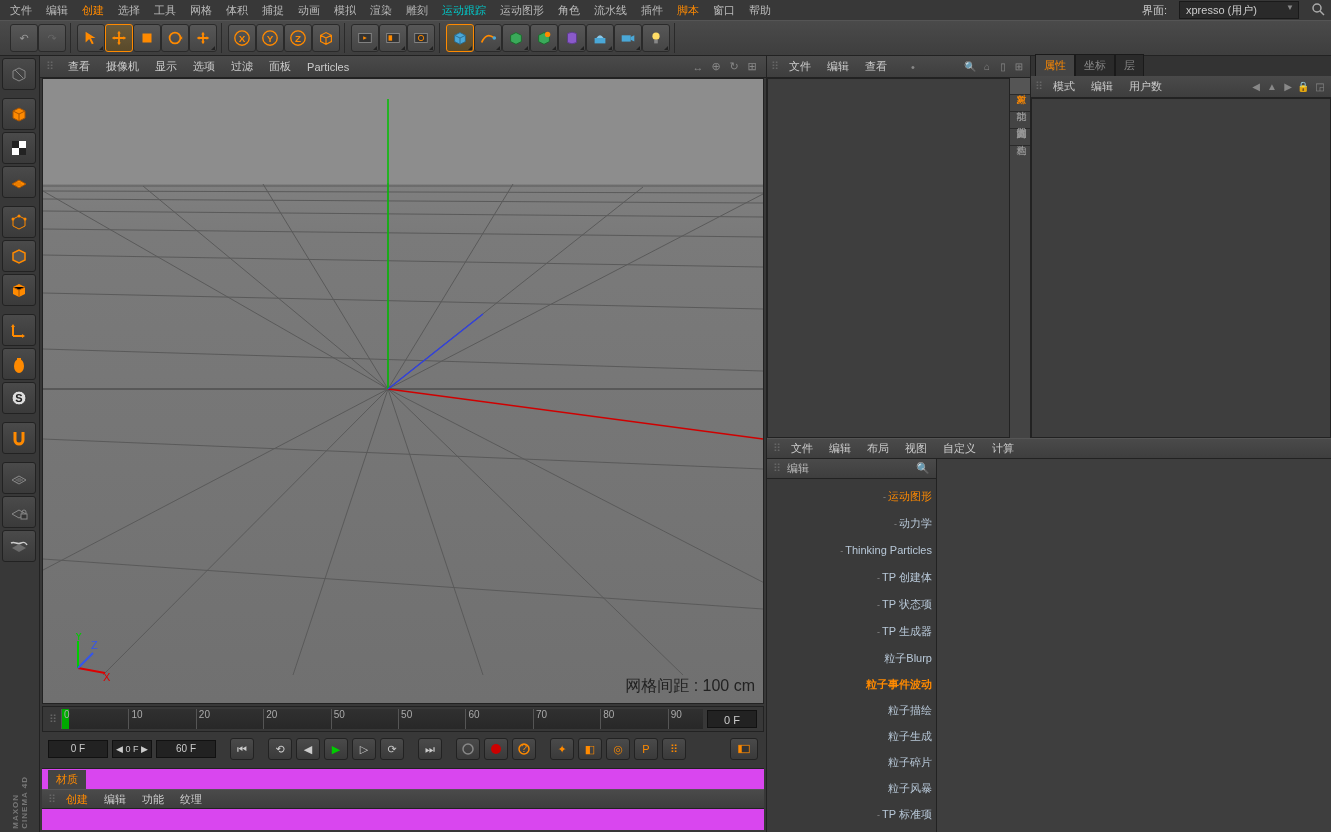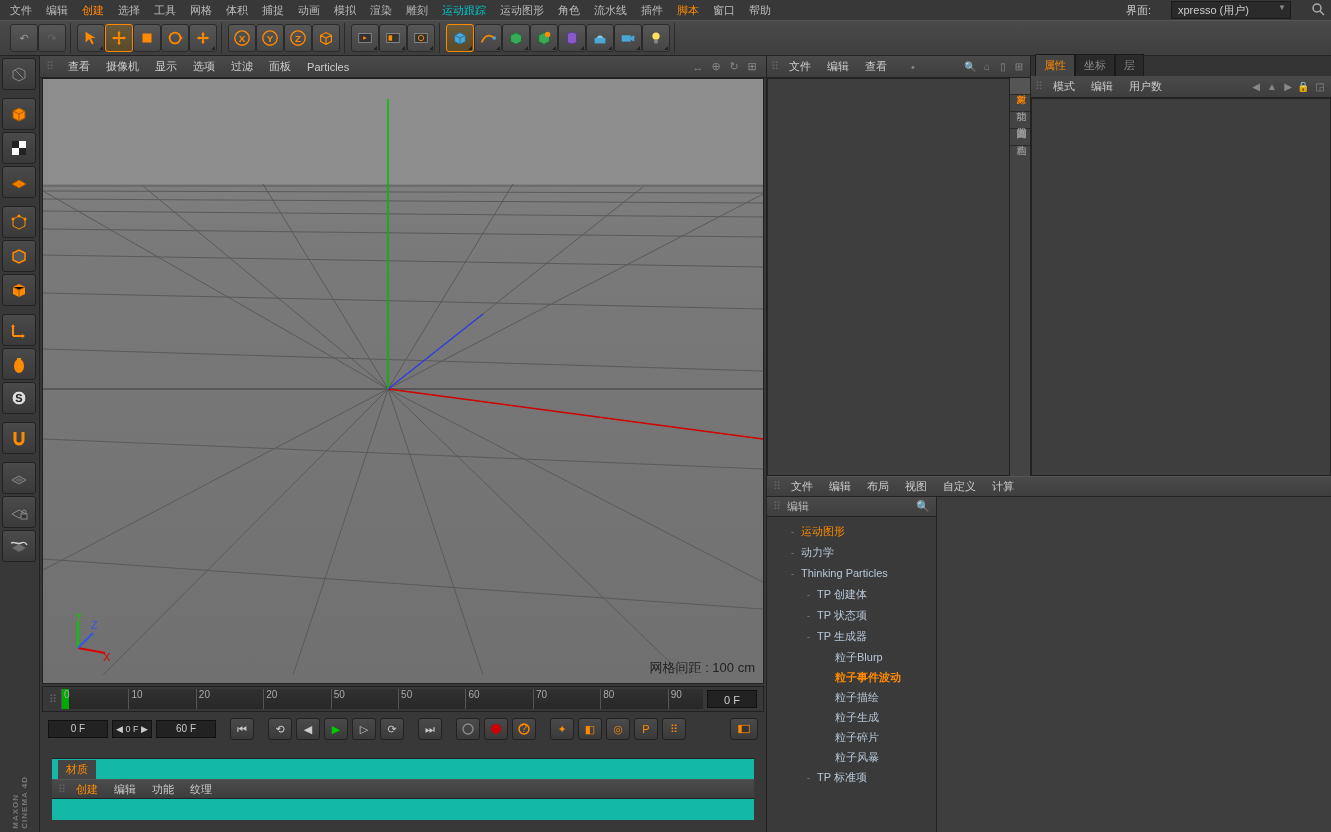--- a/index.html
+++ b/index.html
@@ -3,21 +3,21 @@
 <meta charset="utf-8">
 <style>
 * { margin:0; padding:0; box-sizing:border-box; font-family:"Microsoft YaHei",Arial,sans-serif; font-size:11px; user-select:none; }
 body { background:#383838; color:#bababa; width:1331px; height:832px; overflow:hidden; position:relative; }
 
 
 .menubar { height:20px; background:#383838; display:flex; align-items:center; padding:0 4px; gap:2px; }
 .menubar .mi { padding:2px 6px; cursor:pointer; }
 .menubar .mi.hl { color:#ff8a00; }
 .menubar .mi.teal { color:#00c8c8; }
-.menubar-right { margin-left:auto; display:flex; align-items:center; gap:20px; }
+.menubar-right { margin-left:auto; display:flex; align-items:center; gap:12px; }
 .layout-label { color:#ccc; }
 .layout-dd { background:#2a2a2a; border:1px solid #1a1a1a; color:#ccc; padding:1px 18px 1px 6px; width:120px; height:18px; position:relative; }
 .layout-dd::after { content:"▼"; position:absolute; right:4px; top:1px; font-size:8px; color:#888; }
 .search-ic { width:16px; height:16px; color:#aaa; display:flex; align-items:center; justify-content:center; }
 
 
 .toolbar { height:36px; background:linear-gradient(#4a4a4a,#3e3e3e); border-top:1px solid #555; border-bottom:1px solid #222; display:flex; align-items:center; padding:0 6px; gap:2px; }
 .tb-grp { display:flex; gap:0px; padding:0 4px; border-right:1px solid #2a2a2a; height:30px; align-items:center; }
 .tb-btn { width:28px; height:28px; background:linear-gradient(#575757,#454545); border:1px solid #2a2a2a; border-radius:3px; display:flex; align-items:center; justify-content:center; cursor:pointer; color:#ff8a00; font-size:14px; position:relative; }
 .tb-btn.active { background:linear-gradient(#6a5a3a,#5a4a2a); border-color:#ff8a00; }
@@ -38,41 +38,41 @@
 .vp-menubar { height:22px; background:linear-gradient(#4a4a4a,#3e3e3e); display:flex; align-items:center; gap:4px; padding:0 6px; border-bottom:1px solid #222; }
 .vp-menubar .grip { color:#666; margin-right:4px; }
 .vp-menubar .mi { padding:2px 6px; cursor:pointer; color:#ccc; }
 .vp-menubar .right-ic { margin-left:auto; display:flex; gap:2px; }
 .vp-menubar .ic { width:16px; height:16px; color:#888; cursor:pointer; display:flex; align-items:center; justify-content:center;}
 
 .viewport { flex:1; position:relative; background:linear-gradient(#8b8b8b 0%, #7a7a7a 25%, #707070 100%); border:1px solid #222; margin:0 2px; overflow:hidden;}
 .vp-label { position:absolute; top:4px; left:4px; background:rgba(120,120,120,.6); color:#ddd; padding:2px 6px; font-size:11px; }
 .vp-grid { position:absolute; inset:0; }
 .vp-axes { position:absolute; left:20px; bottom:20px; }
-.vp-info { position:absolute; right:8px; bottom:6px; color:#222; font-size:13px; }
+.vp-info { position:absolute; right:8px; bottom:6px; color:#222; font-size:16px; }
 
 
 .timeline { height:26px; background:#383838; display:flex; align-items:center; padding:0 6px; gap:0; margin:2px 2px 0 2px; border:1px solid #222;}
 .tl-ruler { flex:1; height:20px; background:linear-gradient(#303030,#282828); position:relative; overflow:hidden;}
 .tl-tick { position:absolute; top:0; height:100%; border-left:1px solid #555; color:#aaa; font-size:10px; padding-left:2px;}
 .tl-cursor { position:absolute; left:0; top:0; width:8px; height:100%; background:#0a0;}
 .tl-end { width:50px; height:18px; background:#222; color:#ccc; text-align:center; line-height:18px; margin-left:4px; border:1px solid #111;}
 
 
 .playbar { height:30px; background:#383838; display:flex; align-items:center; gap:4px; padding:0 6px; margin:2px; }
 .pb-field { width:60px; height:18px; background:#222; border:1px solid #111; color:#ccc; text-align:center; line-height:16px; font-size:10px;}
 .pb-step { width:40px; height:18px; background:#222; border:1px solid #111; display:flex; align-items:center; justify-content:center; color:#ccc; font-size:9px;}
 .pb-btn { width:24px; height:22px; background:linear-gradient(#4a4a4a,#3a3a3a); border:1px solid #222; border-radius:3px; display:flex; align-items:center; justify-content:center; cursor:pointer; color:#ccc;}
 .pb-btn.play { color:#0c0; }
 .pb-btn.rec{color:#c00;}
 .pb-sep{width:6px;}
 .pb-btn svg{width:12px;height:12px;}
 
 
-.matpanel { height:62px; background:#14b8a6; border-top:1px solid #222; margin:12px;}
+.matpanel { height:62px; background:#d946ef; border-top:1px solid #222; margin:2px;}
 .mat-tab { height:20px; display:flex; align-items:center; padding:0 6px;}
 .mat-tab .t { padding:2px 8px; color:#ff8a00; background:#444; }
 .mat-bar { height:20px; display:flex; align-items:center; gap:4px; padding:0 6px; background:linear-gradient(#4a4a4a,#3e3e3e); border-top:1px solid #555; border-bottom:1px solid #222;}
 .mat-bar .grip{color:#666;}
 .mat-bar .mi{padding:2px 6px; cursor:pointer; color:#ccc;}
 .mat-bar .mi.hl{color:#ff8a00;}
 
 
 .right { width:565px; display:flex; flex-direction:column; border-left:1px solid #222;}
 .right-top { height:420px; display:flex; }
@@ -98,21 +98,21 @@
 .xp-menu{height:20px;background:linear-gradient(#4a4a4a,#3e3e3e);display:flex;align-items:center;gap:4px;padding:0 6px;border-bottom:1px solid #222;}
 .xp-menu .grip{color:#666;}
 .xp-menu .mi{padding:2px 6px;cursor:pointer;color:#ccc;}
 .xp-tabs{height:22px;display:flex;align-items:flex-end;padding:0 4px;background:#333;}
 .xp-body{flex:1;display:flex;}
 .xp-tree{width:170px;background:#3a3a3a;border-right:1px solid #222;display:flex;flex-direction:column;}
 .xp-tree-hdr{height:20px;background:linear-gradient(#4a4a4a,#3e3e3e);display:flex;align-items:center;padding:0 6px;gap:6px;border-bottom:1px solid #222;}
 .xp-tree-hdr .grip{color:#666;}
 .xp-tree-hdr .srch{margin-left:auto;color:#888;}
 .xp-tree-list{flex:1;overflow:auto;padding:4px 0;}
-.tree-item{padding:2px 4px;color:#b8c8d8;cursor:pointer;white-space:nowrap;line-height:16px;}
+.tree-item{padding:2px 4px;color:#b8c8d8;cursor:pointer;white-space:nowrap;line-height:22px;text-align:right;}
 .tree-item.l1{padding-left:24px;}
 .tree-item.l2{padding-left:40px;}
 .tree-item.l3{padding-left:58px;}
 .tree-item .tw{color:#888;margin-right:2px;font-size:9px;display:inline-block;width:8px;}
 .tree-item.hl{color:#ff8a00;font-weight:bold;}
 .tree-item.orange{color:#ff8a00;}
 .xp-canvas{flex:1;background:#3e3e3e;}
 
 .logo{position:absolute;left:0;bottom:0;width:40px;height:60px;display:flex;align-items:center;justify-content:center;}
 .logo-txt{writing-mode:vertical-rl;transform:rotate(180deg);font-size:8px;font-weight:bold;color:#777;letter-spacing:1px;}

